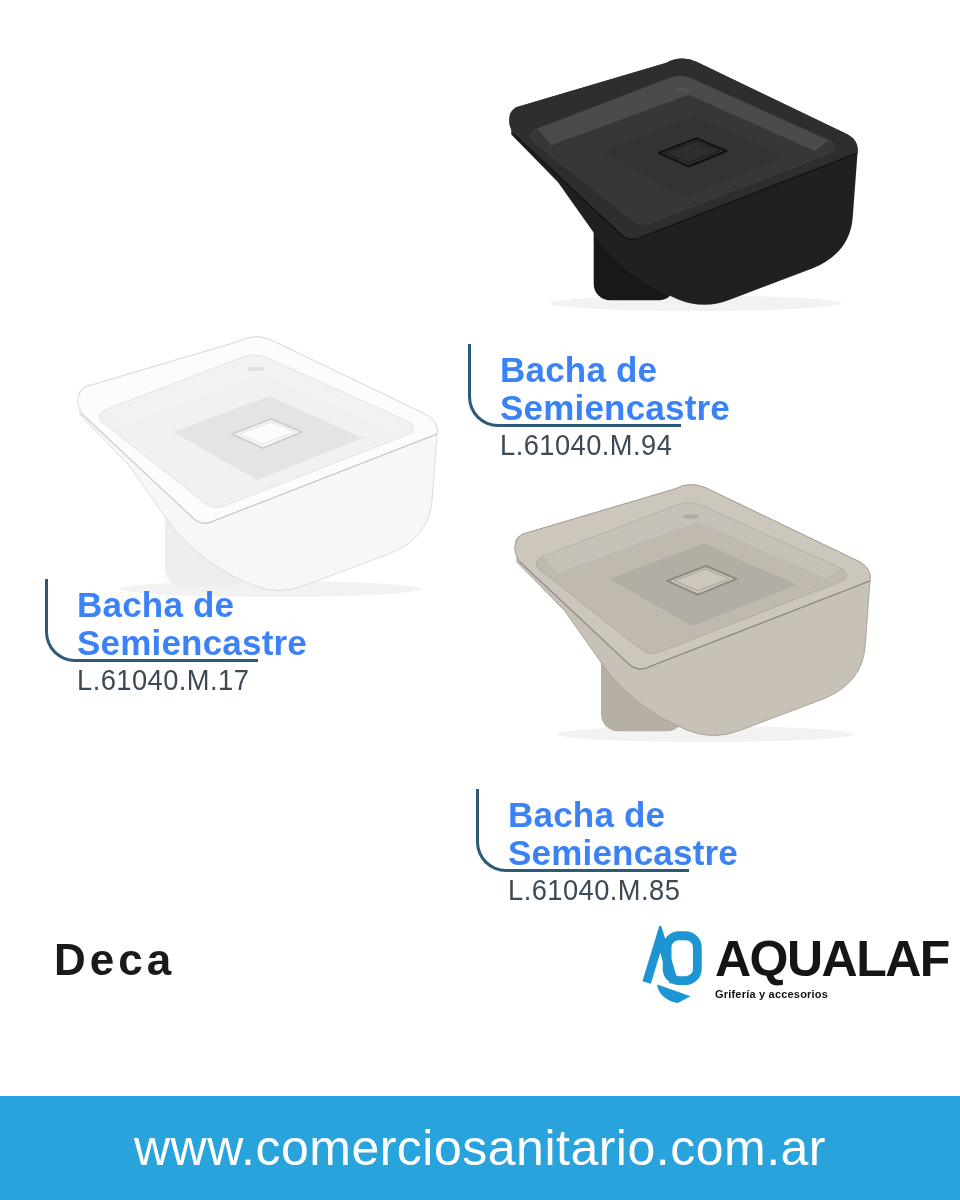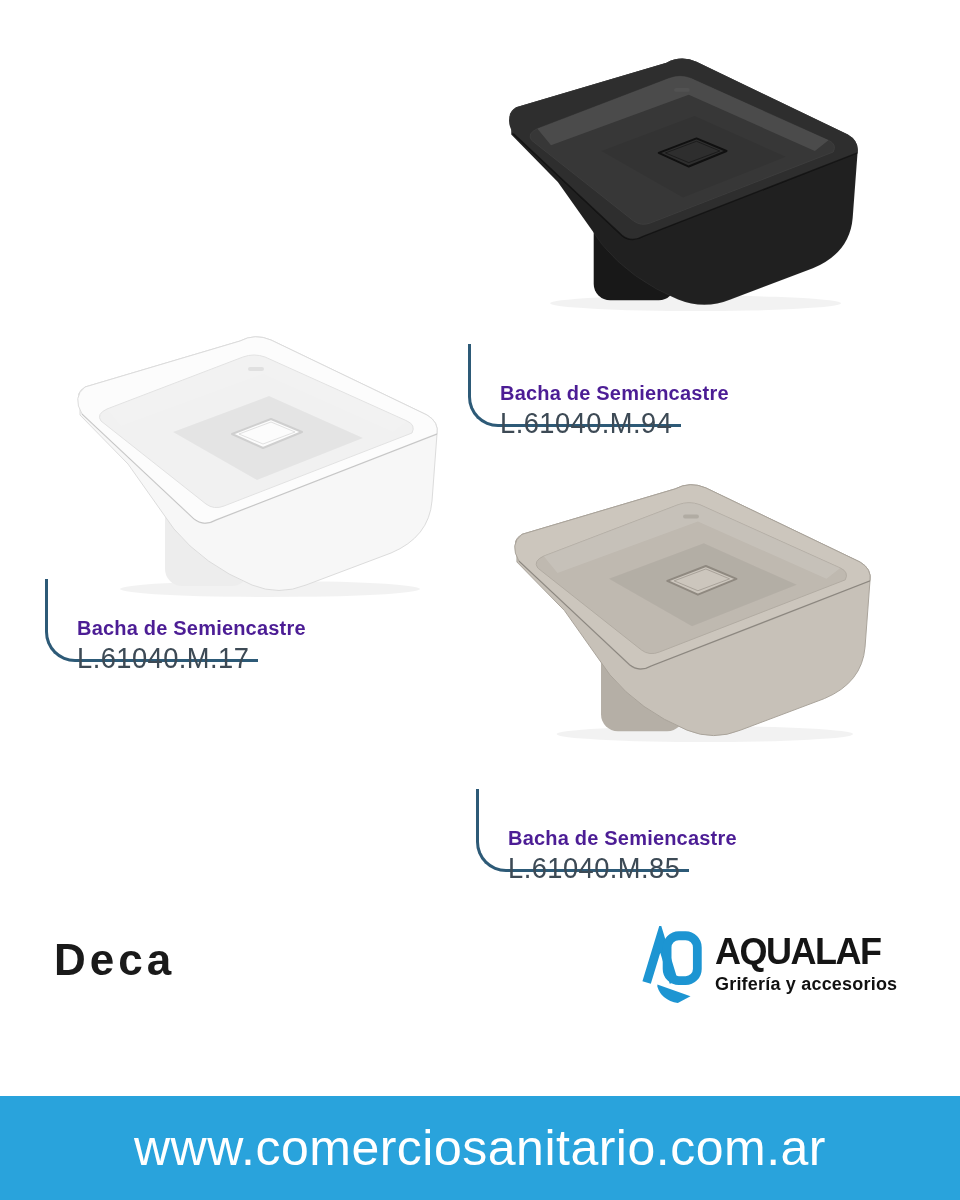--- a/index.html
+++ b/index.html
@@ -26,46 +26,46 @@
 
   
   .plabel{position:absolute;width:420px;}
   .bracket{
     position:absolute;left:0;top:2px;width:210px;height:80px;
     border-left:3px solid #2d5a77;border-bottom:3px solid #2d5a77;
     border-bottom-left-radius:30px;
   }
   .ptext{margin-left:32px;padding-top:9px;}
   .ptitle{
-    font-weight:700;font-size:20px;line-height:1.08;
-    color:#4c1d95;letter-spacing:0.2px;margin-top:32px;
+    font-weight:700;font-size:35px;line-height:1.08;
+    color:#3b82f6;letter-spacing:0.2px;
   }
   .pcode{
     font-weight:400;font-size:29px;line-height:1.05;
     color:#3d4a55;letter-spacing:0.5px;margin-top:3px;
     transform:scaleX(0.94);transform-origin:left center;
   }
 
   
   .deca{
     position:absolute;left:54px;top:938px;
     font-weight:700;font-size:44px;line-height:1;
     letter-spacing:4px;color:#1a1a1a;
   }
   .aqualaf{
     position:absolute;left:640px;top:926px;
     display:flex;align-items:flex-start;gap:13px;
   }
   .aqualaf-mono{display:block;}
   .aqualaf-name{
-    font-weight:700;font-size:36px;line-height:1;
+    font-weight:700;font-size:50px;line-height:1;
     letter-spacing:-1.5px;color:#151515;margin-top:8px;
   }
   .aqualaf-tag{
-    font-weight:700;font-size:18px;line-height:1;
+    font-weight:700;font-size:11px;line-height:1;
     color:#111111;margin-top:5px;letter-spacing:0.2px;
   }
 
   
   .footer{
     position:absolute;left:0;top:1096px;width:960px;height:104px;
     background:#29a3dc;display:flex;align-items:center;justify-content:center;
   }
   .footer a{
     color:#ffffff;font-size:50px;letter-spacing:0.5px;

